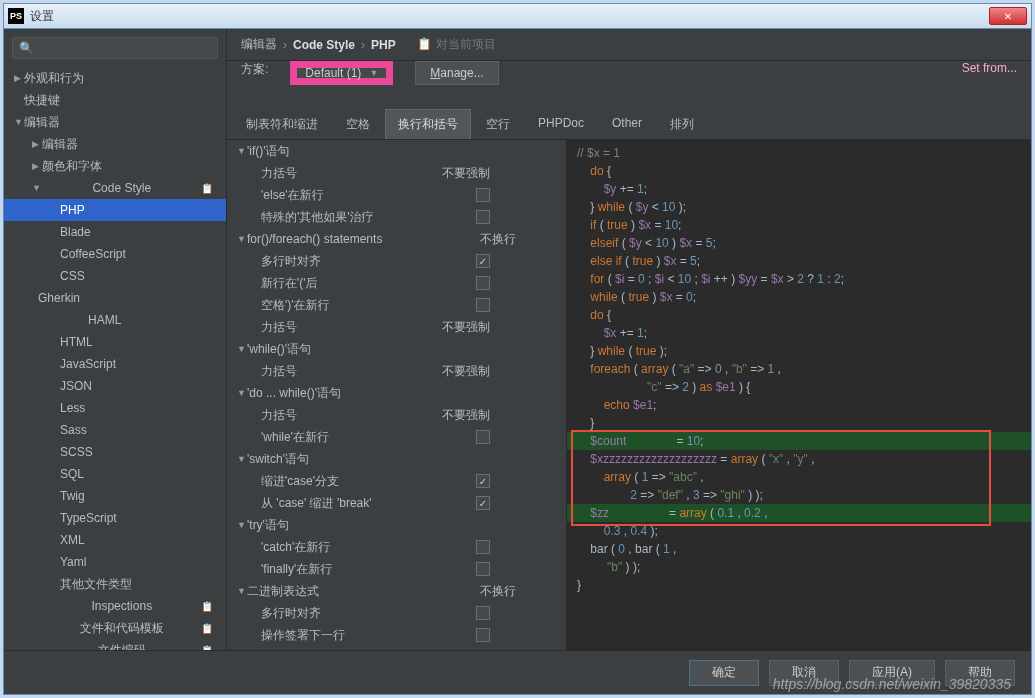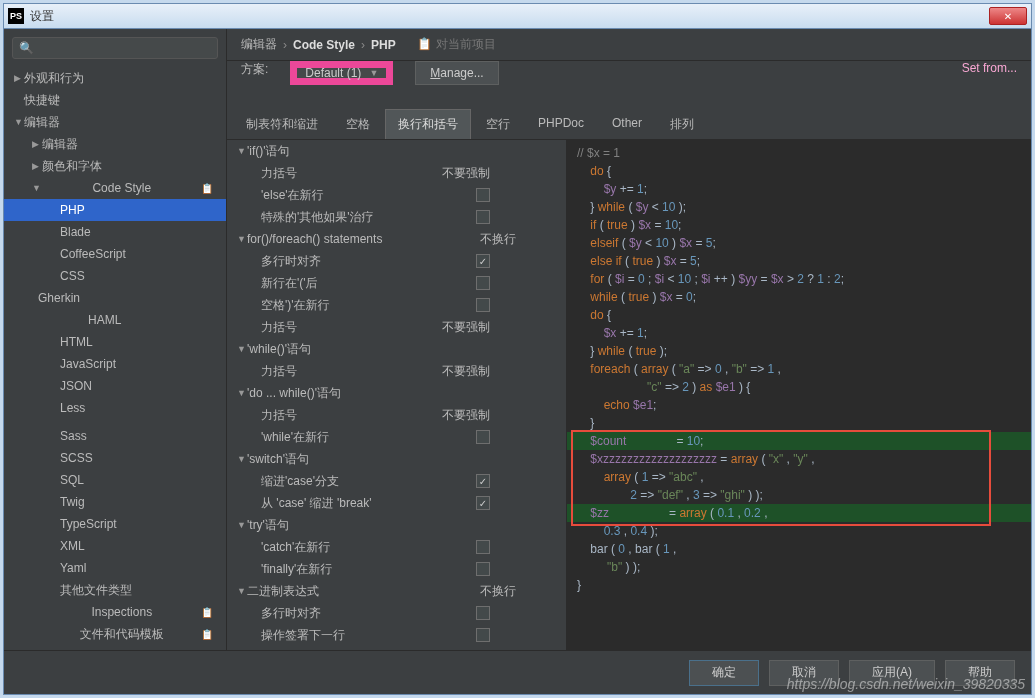--- a/index.html
+++ b/index.html
@@ -44,21 +44,21 @@
 .line.hl{background:#1e5128}
 .redbox{position:absolute;border:2px solid #e74c3c;pointer-events:none}
 .kw{color:#cc7832}
 .str{color:#6a8759}
 .num{color:#6897bb}
 .var{color:#9876aa}
 .cm{color:#808080}
 .footer{height:44px;background:#3c3f41;border-top:1px solid #2b2b2b;display:flex;align-items:center;justify-content:flex-end;gap:10px;padding:0 16px}
 .footbtn{background:#4c5052;border:1px solid #5e6060;height:26px;padding:0 22px;color:#ccc}
 .footbtn.primary{border-color:#4a708b}
-.watermark{position:absolute;bottom:6px;right:10px;color:rgba(230,230,230,.55);font-size:14px;font-style:italic;pointer-events:none}
+.watermark{position:absolute;bottom:6px;right:24px;color:rgba(230,230,230,.55);font-size:14px;font-style:italic;pointer-events:none}
 </style>
 </head>
 <body>
 
 <div class="window">
   <div class="titlebar">
     <div class="icon">PS</div>
     <div class="title">设置</div>
     <div class="closebtn">✕</div>
   </div>
@@ -126,21 +126,21 @@
             <span>JavaScript</span>
           </div>
           <div class="tree-row" style="padding-left: 46px;">
             <span class="arrow"></span> 
             <span>JSON</span>
           </div>
           <div class="tree-row" style="padding-left: 46px;">
             <span class="arrow"></span> 
             <span>Less</span>
           </div>
-          <div class="tree-row" style="padding-left: 46px; margin-top: 6px;">
+          <div class="tree-row" style="padding-left: 46px;">
             <span class="arrow"></span> 
             <span>Sass</span>
           </div>
           <div class="tree-row" style="padding-left: 46px;">
             <span class="arrow"></span> 
             <span>SCSS</span>
           </div>
           <div class="tree-row" style="padding-left: 46px;">
             <span class="arrow"></span> 
             <span>SQL</span>

